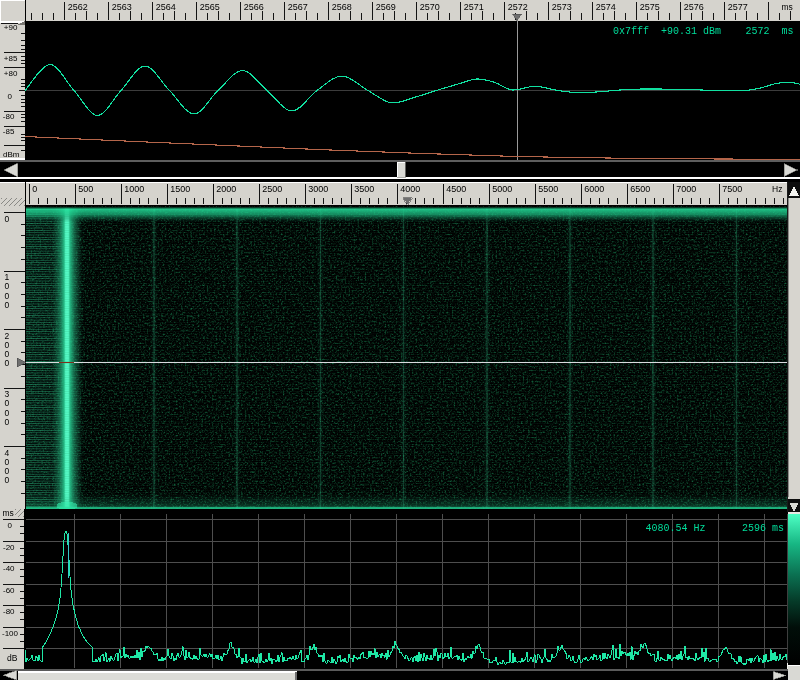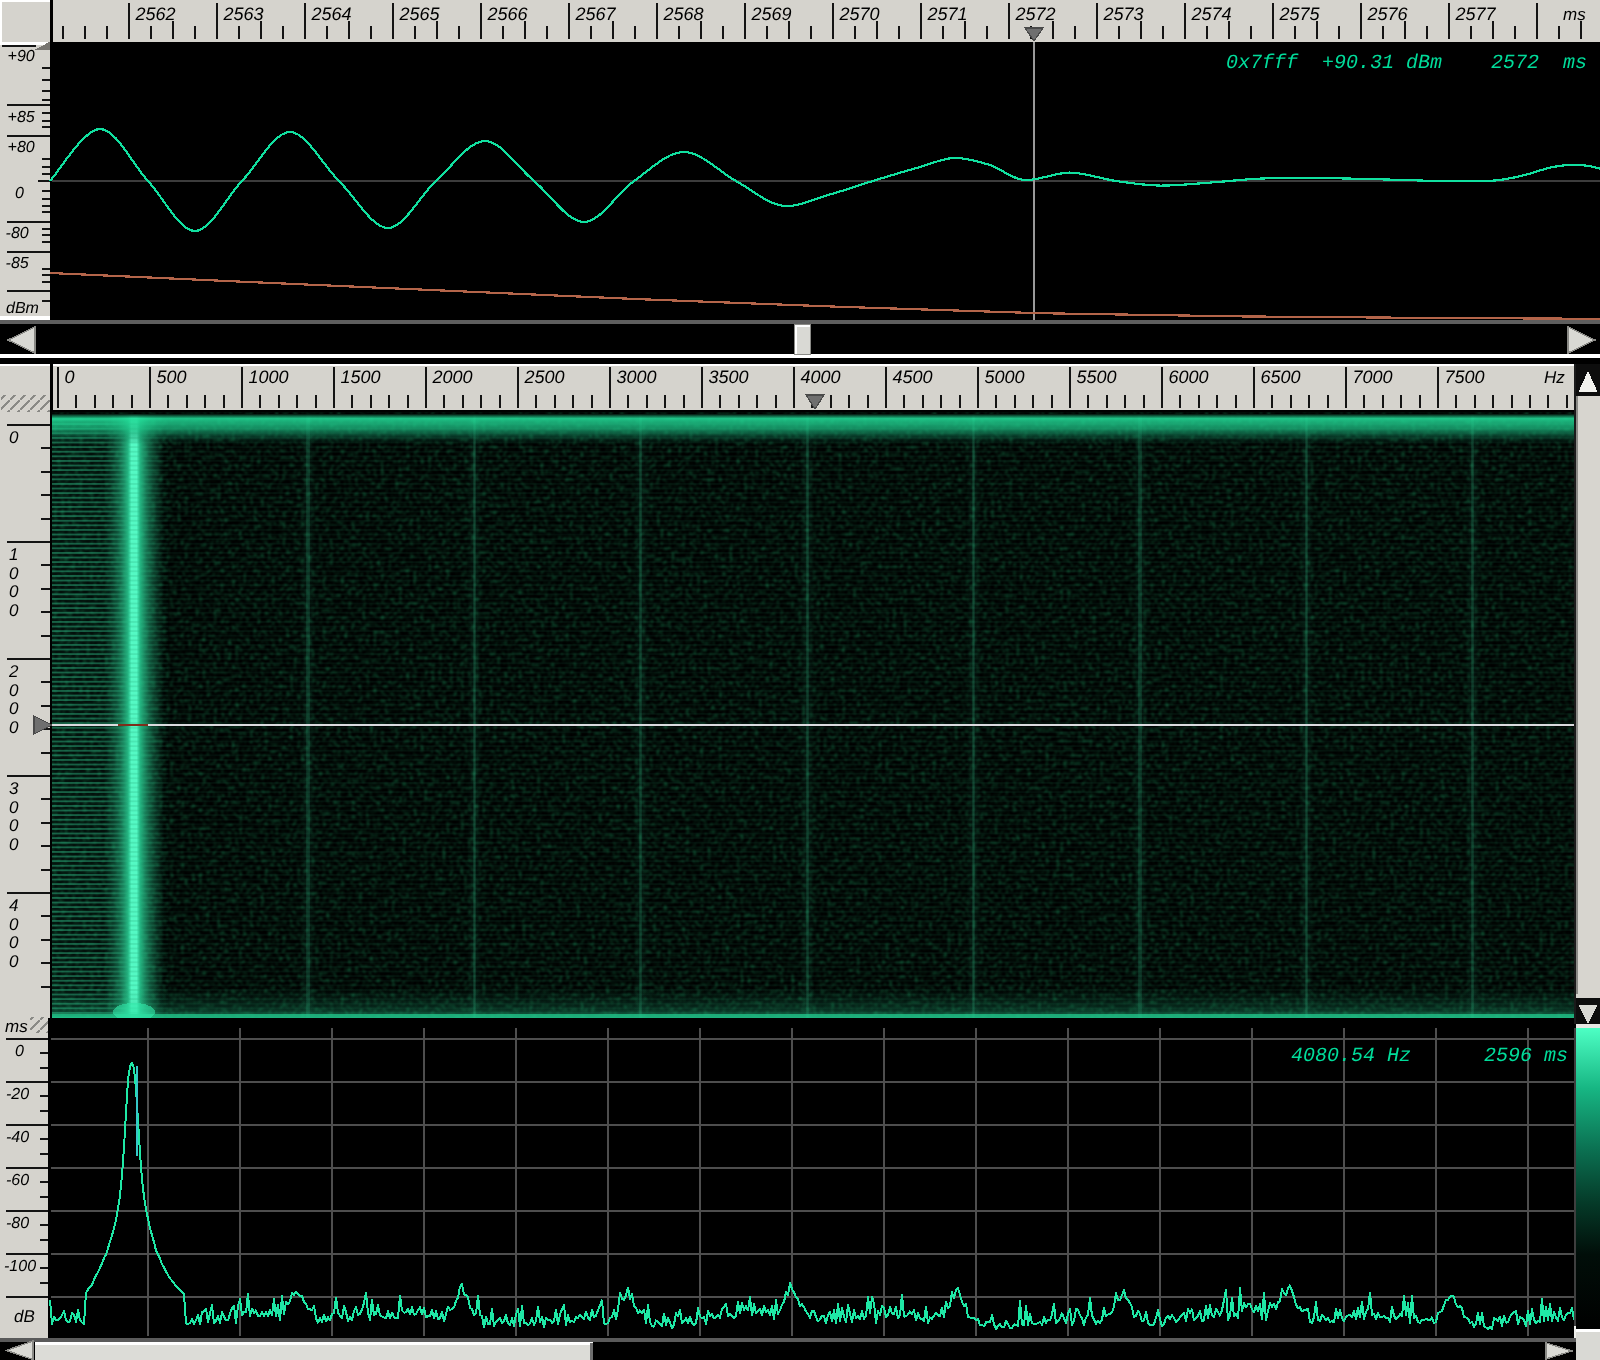--- a/index.html
+++ b/index.html
@@ -1,17 +1,17 @@
 <!DOCTYPE html>
 <html><head>
 <meta charset="utf-8">
 <style>
 html,body{margin:0;padding:0;background:#000;}
 #app{position:relative;width:800px;height:680px;overflow:hidden;background:#000;
-     font-family:"Liberation Sans",sans-serif;font-style:italic;}
+     font-family:"Liberation Sans",sans-serif;}
 svg{display:block;position:absolute;top:0;left:0;}
 </style>
 </head>
 <body>
 <div id="app">
 <svg width="800" height="680" viewBox="0 0 800 680" shape-rendering="crispEdges" text-rendering="optimizeLegibility">
 
 <defs>
 <pattern id="hatch" width="5" height="5" patternUnits="userSpaceOnUse">
   <path d="M0,5 L5,0" stroke="#8a8a86" stroke-width="1"></path>

